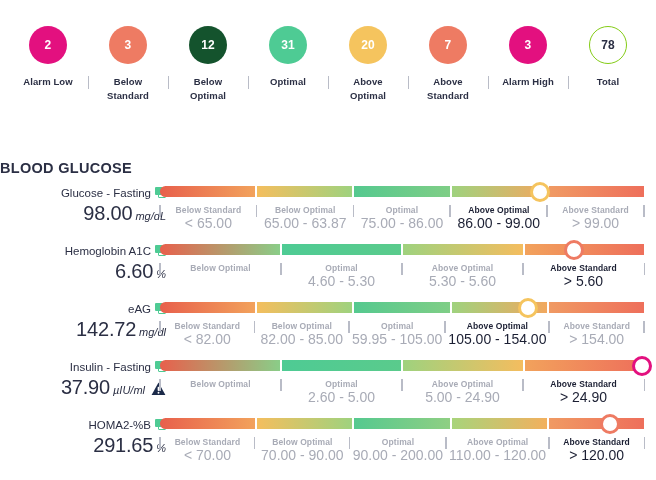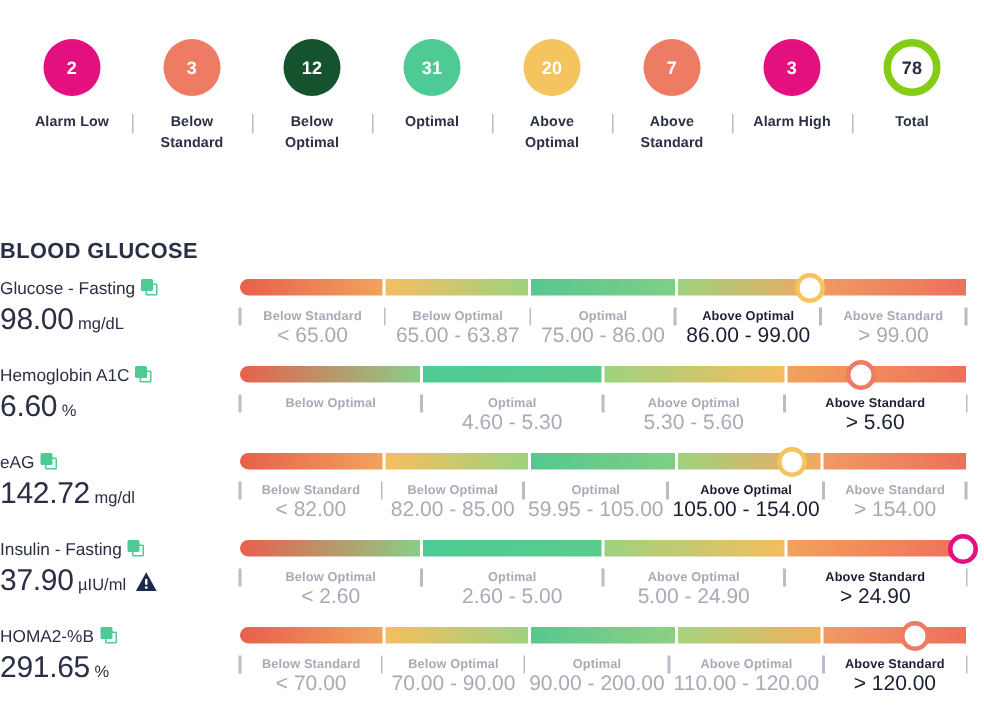--- a/index.html
+++ b/index.html
@@ -29,21 +29,21 @@
   }
   .sum-circle{
     width:38px;height:38px;border-radius:50%;
     display:flex;align-items:center;justify-content:center;
     color:#ffffff;
     font-size:12px;font-weight:bold;
     letter-spacing:.2px;
   }
   .sum-circle.total{
     background:#ffffff;
-    border:5px solid #84cc16;
+    border:1px solid #84cc16;
     color:#2b2f44;
     box-sizing:border-box;
   }
   .sum-label{
     margin-top:11px;
     font-size:9.5px;
     font-weight:bold;
     line-height:14px;
     text-align:center;
     color:#2b2f44;
@@ -72,22 +72,23 @@
   .rows{
     position:absolute;
     left:0; top:186px; right:0;
   }
   .row{
     position:relative;
     height:58px;
   }
   .bio-info{
     position:absolute;
-    left:0; top:0;
+    left:16px; top:0;
     width:150px;
+    text-align:right;
   }
   .bio-name{
     font-size:11.5px;
     color:#2b2f44;
     line-height:14px;
     white-space:nowrap;
   }
   .copy-icon{
     display:inline-block;
     vertical-align:-1px;
@@ -117,20 +118,21 @@
   }
   .bio-value{
     font-size:20px;
     color:#2b2f44;
     letter-spacing:-.2px;
   }
   .bio-unit{
     font-size:11px;
     color:#2b2f44;
     margin-left:3px;
+    font-style:italic;
   }
   .warn-icon{
     display:inline-block;
     vertical-align:-2px;
     margin-left:6px;
     width:15px;height:14px;
   }
 
   
   .range{
@@ -393,21 +395,20 @@
             <div class="seg" style="background: linear-gradient(to right, rgb(232, 96, 76), rgb(138, 205, 136));"></div>
             <div class="seg" style="background: linear-gradient(to right, rgb(78, 203, 148), rgb(90, 203, 140));"></div>
             <div class="seg" style="background: linear-gradient(to right, rgb(159, 210, 126), rgb(244, 189, 95));"></div>
             <div class="seg" style="background: linear-gradient(to right, rgb(242, 162, 92), rgb(238, 111, 91));"></div>
             <div class="marker" style="left: 99.5%; border: 3.5px solid rgb(227, 16, 127);"></div>
           </div>
           <div class="labels">
             <div class="lab">
               <span class="tick"></span>
               <div class="lab-name">Below Optimal</div>
-              <div class="lab-range">&lt; 2.60</div>
             </div>
             <div class="lab">
               <span class="tick"></span>
               <div class="lab-name">Optimal</div>
               <div class="lab-range">2.60 - 5.00</div>
             </div>
             <div class="lab">
               <span class="tick"></span>
               <div class="lab-name">Above Optimal</div>
               <div class="lab-range">5.00 - 24.90</div>

